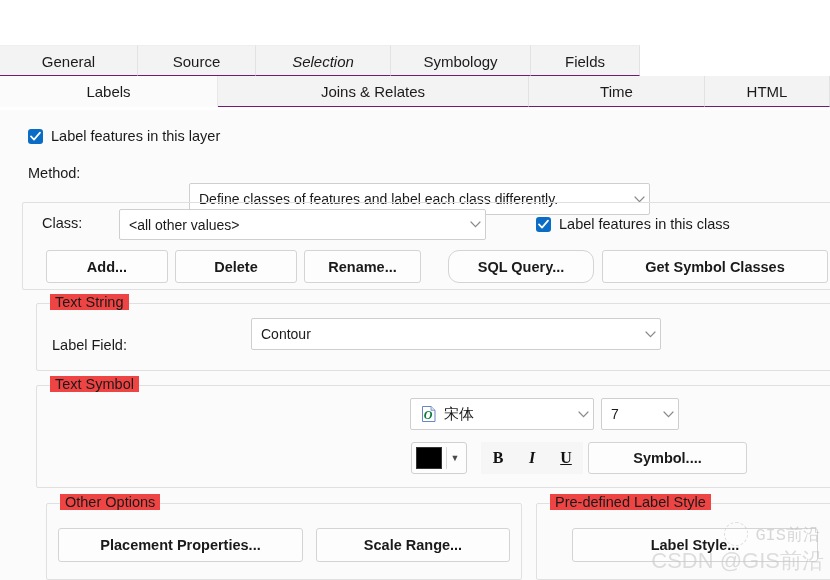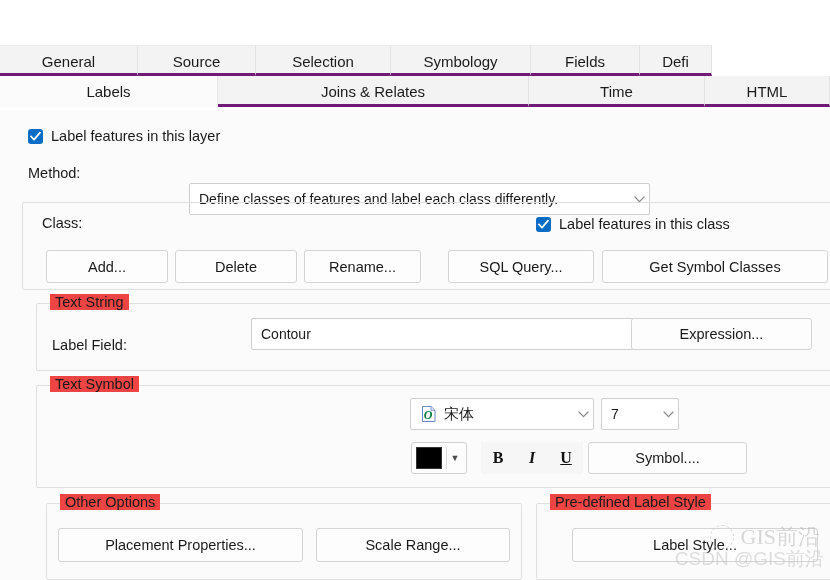--- a/index.html
+++ b/index.html
@@ -40,21 +40,21 @@
   .tabrow.row1 { top: 9px; }
   .tabrow.row2 { top: 40px; }
   .tab {
     height: 31px;
     line-height: 31px;
     text-align: center;
     font-size: 15px;
     color: #1b1b1b;
     background: #f3f3f3;
     border-right: 1px solid #e2e2e2;
-    border-bottom: 3px solid #701a75;
+    border-bottom: 1px solid #701a75;
     white-space: nowrap;
     overflow: hidden;
     cursor: default;
   }
   .tabrow.row1 .tab { border-top: 1px solid #eeeeee; }
   .tab.selected {
     background: #fbfbfb;
     border-bottom: 1px solid #fbfbfb;
     border-right: 1px solid #e8e8e8;
   }
@@ -116,20 +116,21 @@
     position: absolute;
     background: #fdfdfd;
     border: 1px solid #d4d4d4;
     border-radius: 3px;
     display: flex; align-items: center; justify-content: center;
     font-size: 14.5px;
     color: #1a1a1a;
     white-space: nowrap;
     overflow: hidden;
     cursor: default;
+    font-weight: bold;
   }
 
   .group {
     position: absolute;
     border: 1px solid #e0e0e0;
     border-radius: 2px;
     background: transparent;
   }
   .group > .caption {
     position: absolute;
@@ -186,49 +187,48 @@
   #watermark {
     position: absolute;
     right: 4px; bottom: 2px;
     width: 200px; height: 58px;
     pointer-events: none;
     opacity: 0.55;
   }
   #watermark .wm-top {
     position: absolute; right: 6px; top: 2px;
     display: flex; align-items: center;
-    font-size: 22px; color: #b9b9b9;
-    font-family: Liberation Serif, serif;
+    font-size: 17px; color: #b9b9b9;
+    font-family: Liberation Mono, monospace;
     white-space: nowrap;
   }
   #watermark .wm-bot {
     position: absolute; right: 2px; top: 26px;
-    font-size: 19px; color: #c4c4c4;
+    font-size: 22px; color: #c4c4c4;
     white-space: nowrap;
   }
   #watermark .wm-logo {
     width: 24px; height: 24px; border-radius: 50%;
     border: 1px dashed #c3c3c3;
     margin-right: 7px;
     flex: none;
   }
 </style>
 </head>
 <body>
 
 <div id="window-title">Layer Properties</div>
 
 <div id="tabstrip">
   <div class="tabrow row1" id="tabrow-1">
       <div class="tab" style="width: 138px;">General</div>
       <div class="tab" style="width: 118px;">Source</div>
-      <div class="tab" style="width: 135px;">Selection</div>
+      <div class="tab" style="width: 135px; font-style: italic;">Selection</div>
       <div class="tab" style="width: 140px;">Symbology</div>
       <div class="tab" style="width: 109px;">Fields</div>
-      <div class="tab" style="width: 72px;">Defi</div>
     </div>
   <div class="tabrow row2" id="tabrow-2">
       <div class="tab selected" style="width: 218px;">Labels</div>
       <div class="tab" style="width: 311px;">Joins &amp; Relates</div>
       <div class="tab" style="width: 176px;">Time</div>
       <div class="tab" style="width: 125px;">HTML</div>
     </div>
 </div>
 
 <div id="content">
@@ -249,51 +249,58 @@
       <svg width="11" height="7" viewBox="0 0 11 7">
           <path d="M1 1 L5.5 5.6 L10 1" stroke="#8a8a8a" stroke-width="1.2" fill="none" stroke-linecap="round"></path>
         </svg>
     </span>
   </div>
 
   <div class="group" style="left:22px; top:92px; width:816px; height:88px;">
   </div>
 
   <div class="fieldlabel" style="left:42px; top:105px;">Class:</div>
+  <div class="combo" style="left:119px; top:99px; width:367px; height:31px;">
+    <span class="val">&lt;all other values&gt;</span>
+    <span class="chev">
+      <svg width="11" height="7" viewBox="0 0 11 7">
+          <path d="M1 1 L5.5 5.6 L10 1" stroke="#8a8a8a" stroke-width="1.2" fill="none" stroke-linecap="round"></path>
+        </svg>
+    </span>
+  </div>
 
   <div class="check" style="left:494px; top:106px;padding-left:42px;">
     <span class="box">
       <svg width="11" height="11" viewBox="0 0 11 11">
           <path d="M1 5.4 L4 8.6 L10 1.6" stroke="#ffffff" stroke-width="1.7" fill="none" stroke-linecap="round" stroke-linejoin="round"></path>
         </svg>
     </span>
     <span class="lbl">Label features in this class</span>
   </div>
 
   <div id="class-buttons">
       <div class="btn" style="left: 46px; top: 140px; width: 122px; height: 33px;">Add...</div>
       <div class="btn" style="left: 175px; top: 140px; width: 122px; height: 33px;">Delete</div>
       <div class="btn" style="left: 304px; top: 140px; width: 117px; height: 33px;">Rename...</div>
-      <div class="btn" style="left: 448px; top: 140px; width: 146px; height: 33px;">SQL Query...</div>
+      <div class="btn" style="left: 448px; top: 140px; width: 146px; height: 33px; border-radius: 11px;">SQL Query...</div>
       <div class="btn" style="left: 602px; top: 140px; width: 226px; height: 33px;">Get Symbol Classes</div>
     </div>
 
   <div class="group" style="left:36px; top:193px; width:802px; height:68px;">
     <span class="caption">Text String</span>
   </div>
   <div class="fieldlabel" style="left:52px; top:227px;">Label Field:</div>
   <div class="combo" style="left:211px; top:208px; width:410px; height:32px;margin-left:40px;">
     <span class="val">Contour</span>
     <span class="chev">
       <svg width="11" height="7" viewBox="0 0 11 7">
           <path d="M1 1 L5.5 5.6 L10 1" stroke="#8a8a8a" stroke-width="1.2" fill="none" stroke-linecap="round"></path>
         </svg>
     </span>
   </div>
-  <div class="btn" style="left:631px; top:208px; width:181px; height:32px;">Expression...</div>
 
   <div class="group" style="left:36px; top:275px; width:802px; height:103px;">
     <span class="caption">Text Symbol</span>
   </div>
 
   <div class="combo" id="font-combo" style="left:410px; top:288px; width:184px; height:32px;">
     <span class="fonticon">
       <svg width="18" height="18" viewBox="0 0 18 18">
         <path d="M2.5 1.5 H11 L15 5.3 V16.5 H2.5 Z" fill="#ffffff" stroke="#6b86c4" stroke-width="1"></path>
         <path d="M11 1.5 V5.3 H15" fill="#dce4f4" stroke="#6b86c4" stroke-width="0.8"></path>

